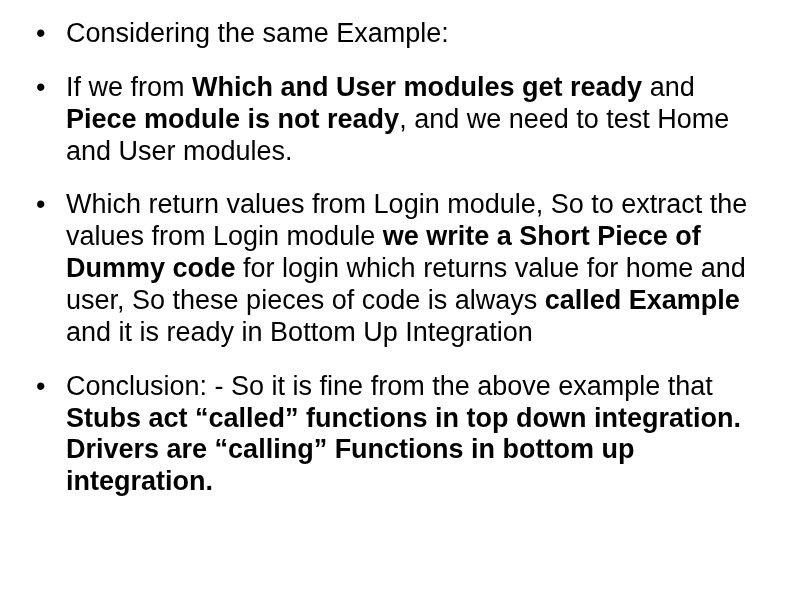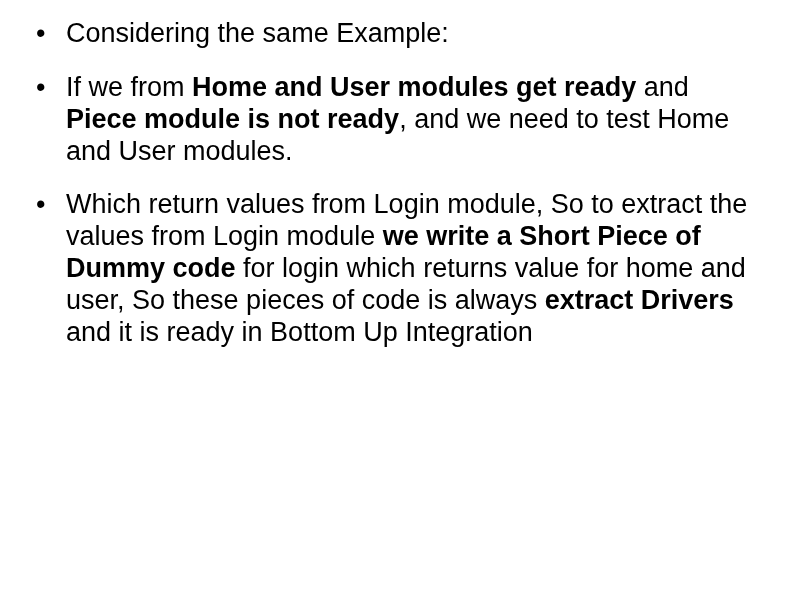--- a/index.html
+++ b/index.html
@@ -39,16 +39,17 @@
     line-height: 1.18;
   }
   .b { font-weight: bold; }
 </style>
 </head>
 <body>
 
 <div class="slide">
   <ul class="bullets">
     <li><span>Considering the same Example:</span></li>
-    <li><span>If we from </span><span class="b">Home and User modules get ready</span><span> and </span><span class="b">Piece module is not ready</span><span>, and we need to test Home and User modules.</span></li>
-    <li><span>Which return values from Login module, So to extract the values from Login module </span><span class="b">we write a Short Piece of Dummy code</span><span> for login which returns value for home and user, So these pieces of code is always </span><span class="b">extract Drivers</span><span> and it is ready in Bottom Up Integration</span></li>
+    <li><span>If we from </span><span class="b">Which and User modules get ready</span><span> and </span><span class="b">Piece module is not ready</span><span>, and we need to test Home and User modules.</span></li>
+    <li><span>Which return values from Login module, So to extract the values from Login module </span><span class="b">we write a Short Piece of Dummy code</span><span> for login which returns value for home and user, So these pieces of code is always </span><span class="b">called Example</span><span> and it is ready in Bottom Up Integration</span></li>
+    <li><span>Conclusion: - So it is fine from the above example that </span><span class="b">Stubs act “called” functions in top down integration. Drivers are “calling” Functions in bottom up integration.</span></li>
   </ul>
 </div>
 
 </body></html>

